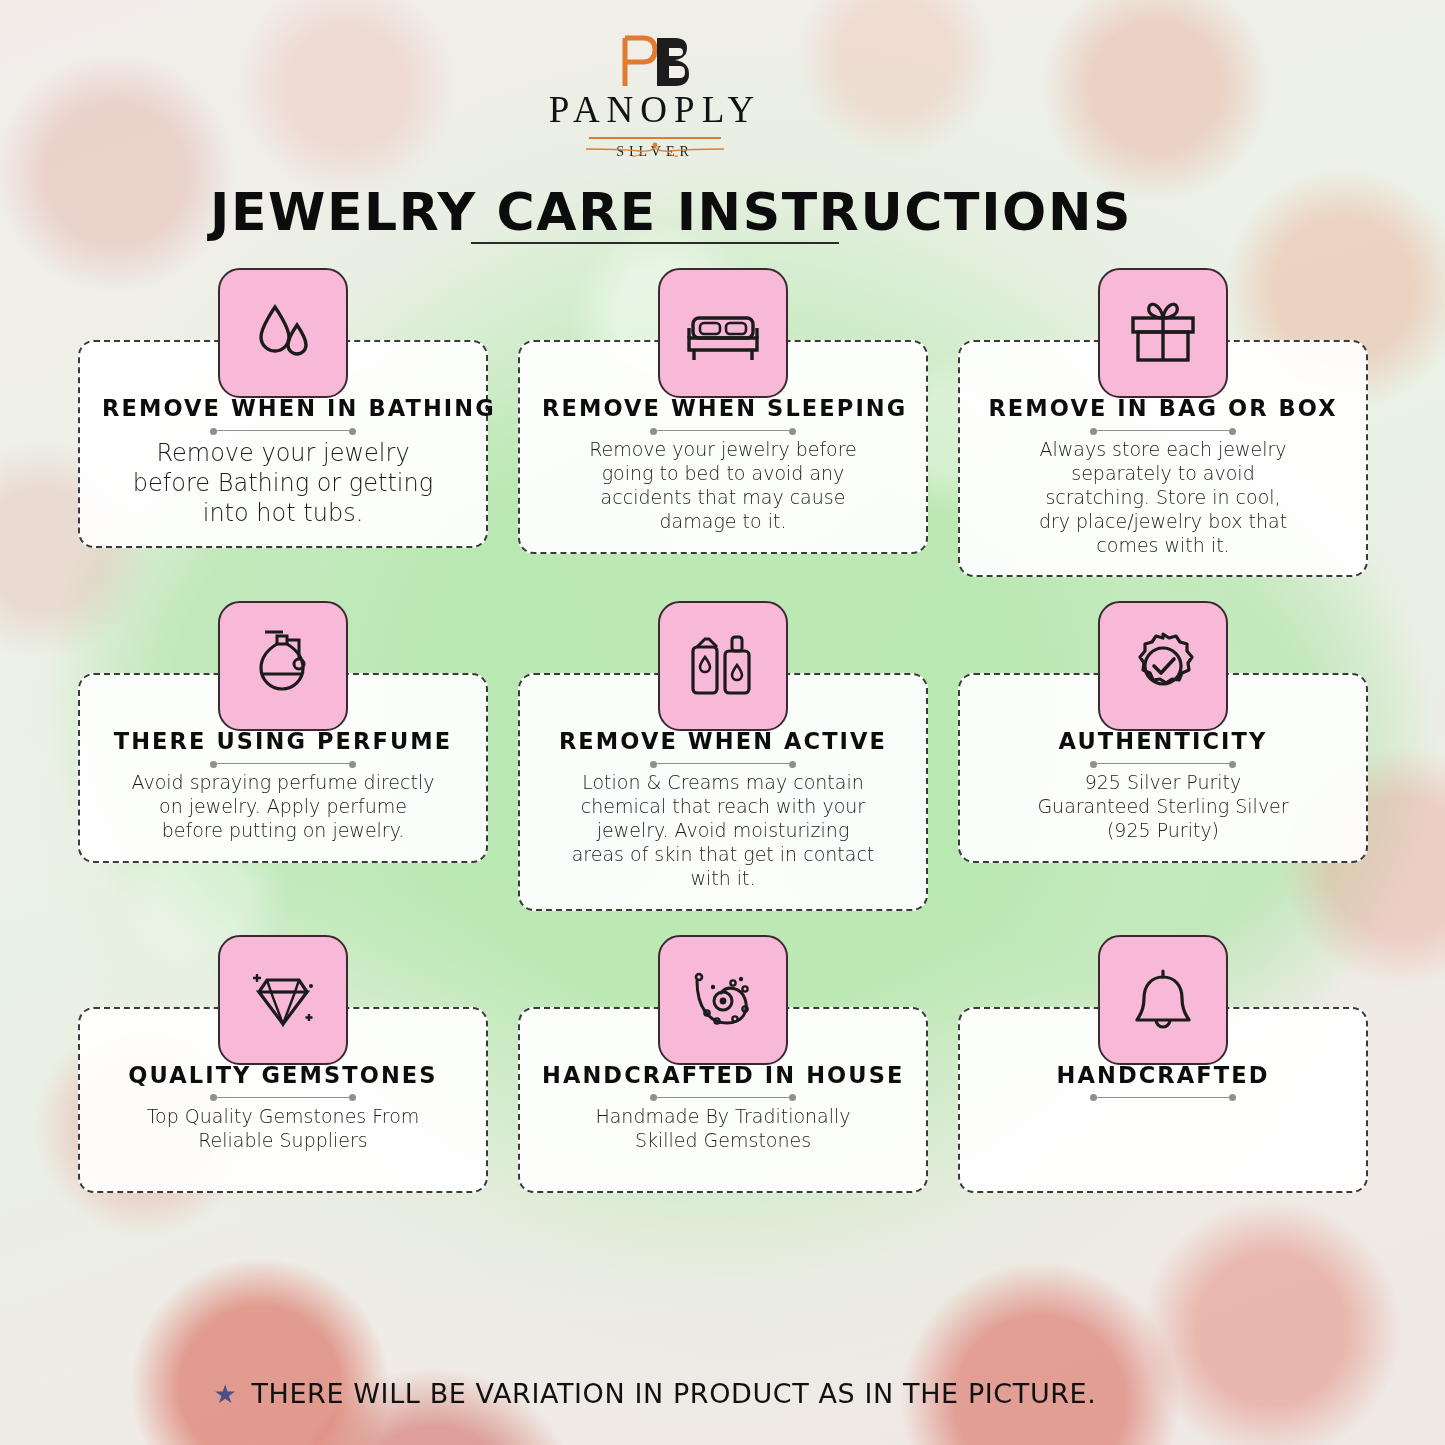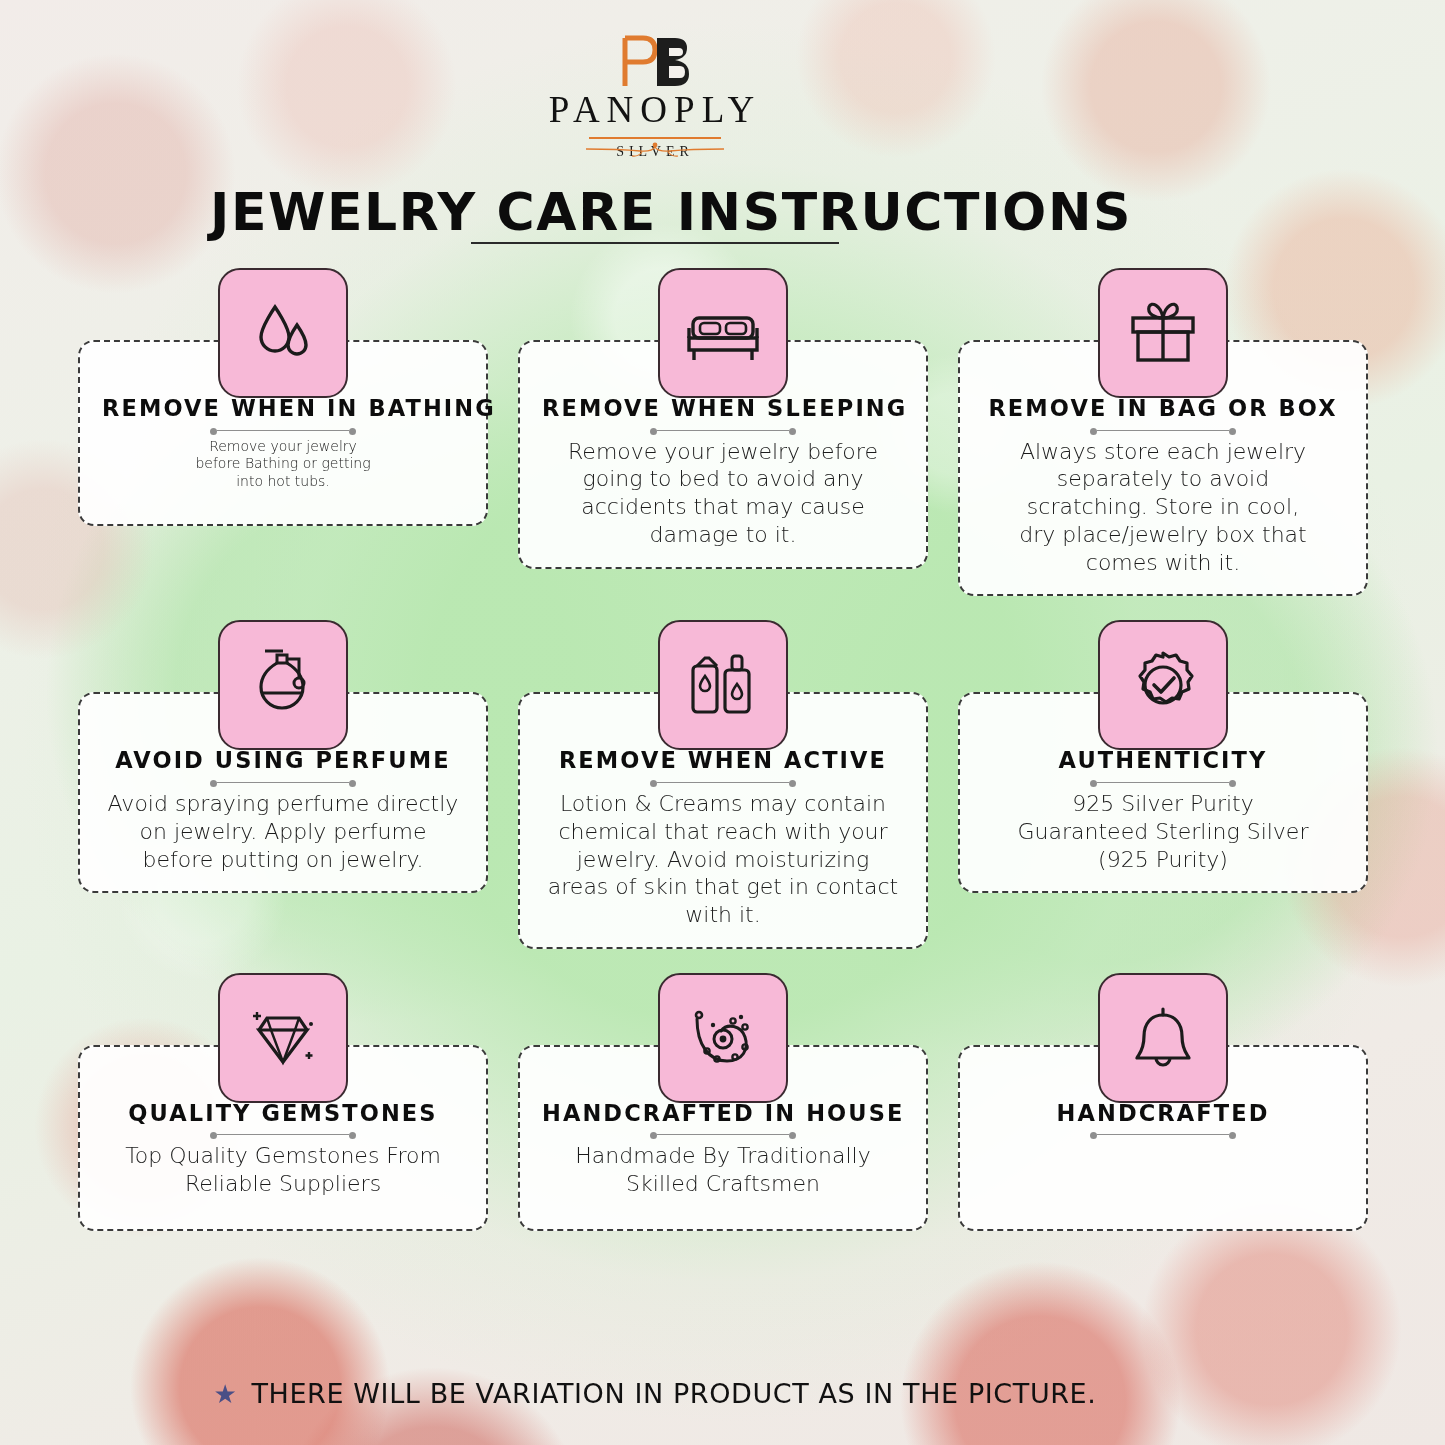--- a/index.html
+++ b/index.html
@@ -184,29 +184,29 @@
     position: absolute;
     top: -3.2px;
     width: 7px;
     height: 7px;
     border-radius: 50%;
     background: #8f8f8f;
   }
   .sep::before { left: -7px; }
   .sep::after  { right: -7px; }
   .card-text {
-    font-size: 14px;
+    font-size: 24px;
     line-height: 1.26;
     color: #1b1b1b;
     font-family: "DejaVu Sans", sans-serif;
     font-weight: 300;
     white-space: pre-line;
   }
   .card-text.small {
-    font-size: 22px;
+    font-size: 19px;
   }
 
   
   .footer {
     position: absolute;
     bottom: 36px;
     left: 0;
     right: 0;
     text-align: center;
     font-size: 27px;
@@ -319,21 +319,21 @@
         <svg width="72" height="80" viewBox="0 0 72 80">
           <path d="M30 10 h10 v8 h-10z" fill="none" stroke="#1b1b1b" stroke-width="3"></path>
           <path d="M40 14 h12 v20" fill="none" stroke="#1b1b1b" stroke-width="3"></path>
           <circle cx="52" cy="38" r="5" fill="none" stroke="#1b1b1b" stroke-width="3"></circle>
           <path d="M30 18 c-10 6 -16 14 -16 24 a21 21 0 0 0 42 0 c0-10 -6-18 -16-24" fill="none" stroke="#1b1b1b" stroke-width="3.2"></path>
           <path d="M16 48 h38" stroke="#1b1b1b" stroke-width="3" fill="none"></path>
           <path d="M18 6 h18" stroke="#1b1b1b" stroke-width="3" fill="none"></path>
         </svg>
       </div>
       <div class="card-body">
-        <div class="card-title">AVOID USING PERFUME</div>
+        <div class="card-title">THERE USING PERFUME</div>
         <div class="sep"></div>
         <div class="card-text small">Avoid spraying perfume directly
 on jewelry. Apply perfume
 before putting on jewelry.</div>
       </div>
     </div>
 
     <div class="card">
       <div class="icon-box">
         <svg width="76" height="82" viewBox="0 0 76 82">
@@ -407,21 +407,21 @@
           <circle cx="62" cy="28" r="2.6" fill="none" stroke="#1b1b1b" stroke-width="2.4"></circle>
           <circle cx="50" cy="22" r="2.6" fill="none" stroke="#1b1b1b" stroke-width="2.4"></circle>
           <circle cx="58" cy="18" r="2.2" fill="#1b1b1b"></circle>
           <circle cx="30" cy="26" r="2.2" fill="#1b1b1b"></circle>
         </svg>
       </div>
       <div class="card-body">
         <div class="card-title">HANDCRAFTED IN HOUSE</div>
         <div class="sep"></div>
         <div class="card-text small">Handmade By Traditionally
-Skilled Craftsmen</div>
+Skilled Gemstones</div>
       </div>
     </div>
 
     <div class="card">
       <div class="icon-box">
         <svg width="72" height="78" viewBox="0 0 72 78">
           <path d="M36 10 v6" stroke="#1b1b1b" stroke-width="3.2" stroke-linecap="round"></path>
           <path d="M36 16 c-12 0 -19 9 -19 21 c0 14 -5 18 -7 22 h52 c-2-4 -7-8 -7-22 c0-12 -7-21 -19-21z" fill="none" stroke="#1b1b1b" stroke-width="3.2" stroke-linejoin="round"></path>
           <path d="M29 59 a7 7 0 0 0 14 0" fill="none" stroke="#1b1b1b" stroke-width="3.2"></path>
         </svg>

